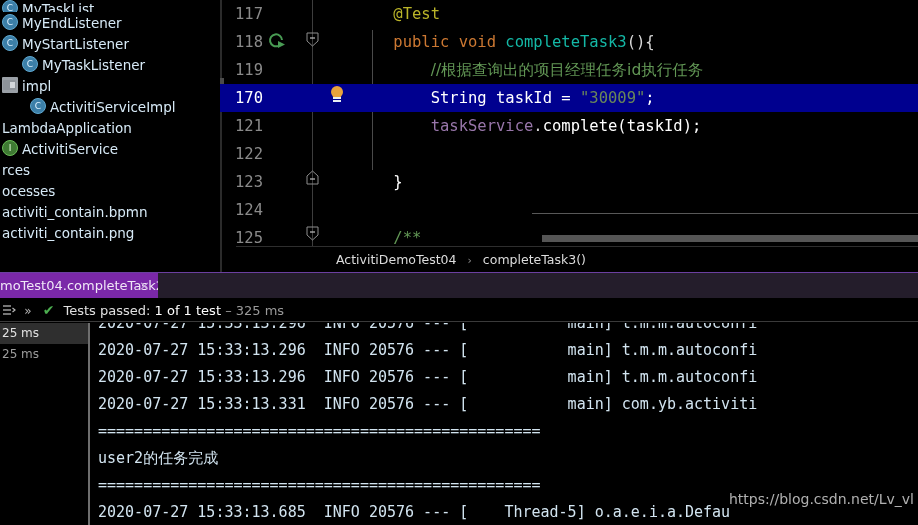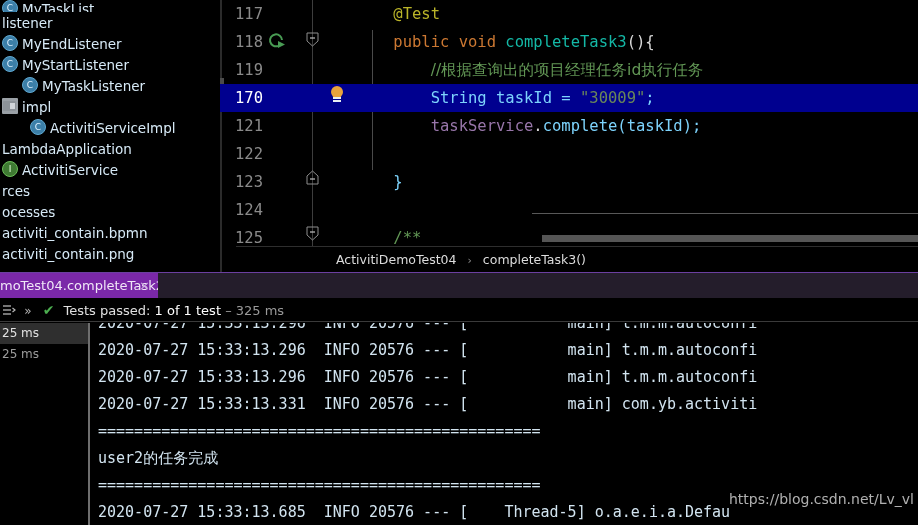--- a/index.html
+++ b/index.html
@@ -79,21 +79,21 @@
     white-space: pre;
   }
   .code-line.hl { background: #00008f; }
   .lnum {
     display: inline-block; width: 46px; text-align: right;
     color: #8a8a8a; font-family: "DejaVu Sans Mono", monospace;
     font-size: 15.5px; padding-right: 3px;
   }
   .code-line.hl .lnum { color: #ffffff; }
   .gutter-space { display: inline-block; width: 90px; }
-  .code-txt { color: #7dd3fc; margin-top: 28px; }
+  .code-txt { color: #ffffff; margin-top: 28px; }
   .kw { color: #cc7832; }
   .meth { color: #14b8a6; }
   .str { color: #6a8759; }
   .cmt { color: #629755; }
   .anno { color: #bbb529; }
   .fld { color: #9876aa; }
   .punct { color: #d8d8d8; }
   .cmt-cjk { font-family: "DejaVu Sans", sans-serif; }
 
   .fold-rail {
@@ -212,21 +212,20 @@
     font-family: "DejaVu Sans", sans-serif; white-space: nowrap;
   }
 </style>
 </head>
 <body>
 
 <div class="root">
 
   <div class="sidebar" id="sidebar">
       <div class="tree-row" style="padding-left: 2px; height: 12px; line-height: 12px; overflow: hidden;"><span class="ticon ic-class"></span><span class="lbl">MyTaskList</span></div>
-      <div class="tree-row" style="padding-left: 2px;"><span class="lbl">listener</span></div>
       <div class="tree-row" style="padding-left: 2px;"><span class="ticon ic-class"></span><span class="lbl">MyEndListener</span></div>
       <div class="tree-row" style="padding-left: 2px;"><span class="ticon ic-class"></span><span class="lbl">MyStartListener</span></div>
       <div class="tree-row" style="padding-left: 2px; margin-left: 20px;"><span class="ticon ic-class"></span><span class="lbl">MyTaskListener</span></div>
       <div class="tree-row" style="padding-left: 2px;"><span class="ticon ic-folder"></span><span class="lbl">impl</span></div>
       <div class="tree-row" style="padding-left: 30px;"><span class="ticon ic-class"></span><span class="lbl">ActivitiServiceImpl</span></div>
       <div class="tree-row" style="padding-left: 2px;"><span class="lbl">LambdaApplication</span></div>
       <div class="tree-row" style="padding-left: 2px;"><span class="ticon ic-interface"></span><span class="lbl">ActivitiService</span></div>
       <div class="tree-row" style="padding-left: 2px;"><span class="lbl">rces</span></div>
       <div class="tree-row" style="padding-left: 2px;"><span class="lbl">ocesses</span></div>
       <div class="tree-row" style="padding-left: 2px;"><span class="lbl">activiti_contain.bpmn</span></div>

